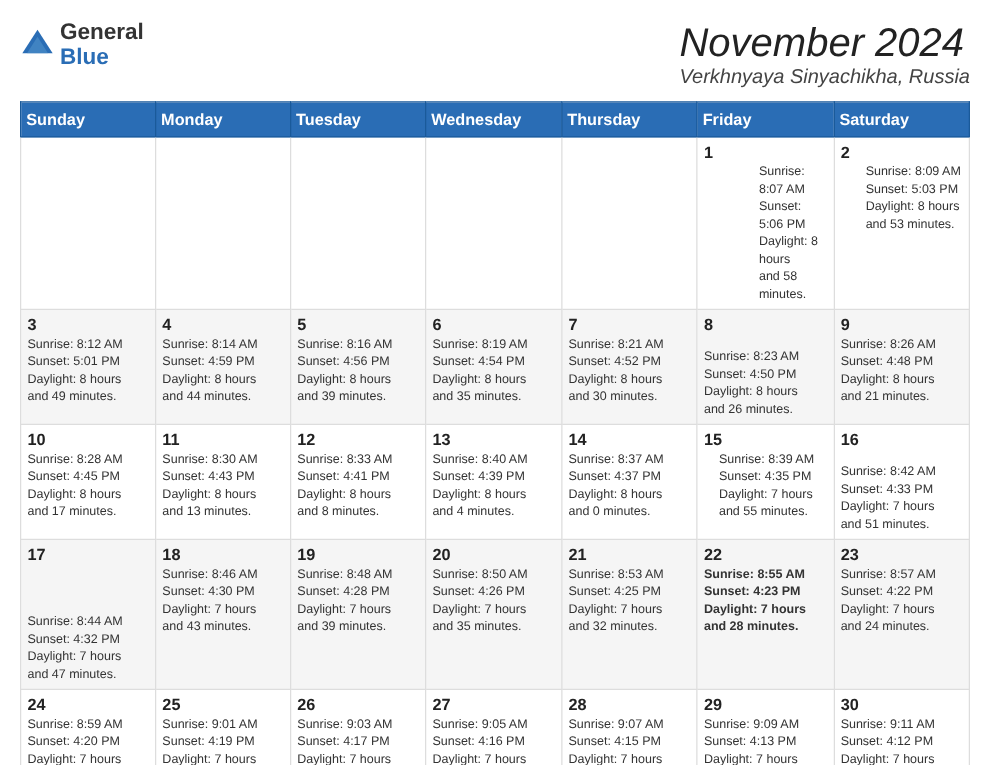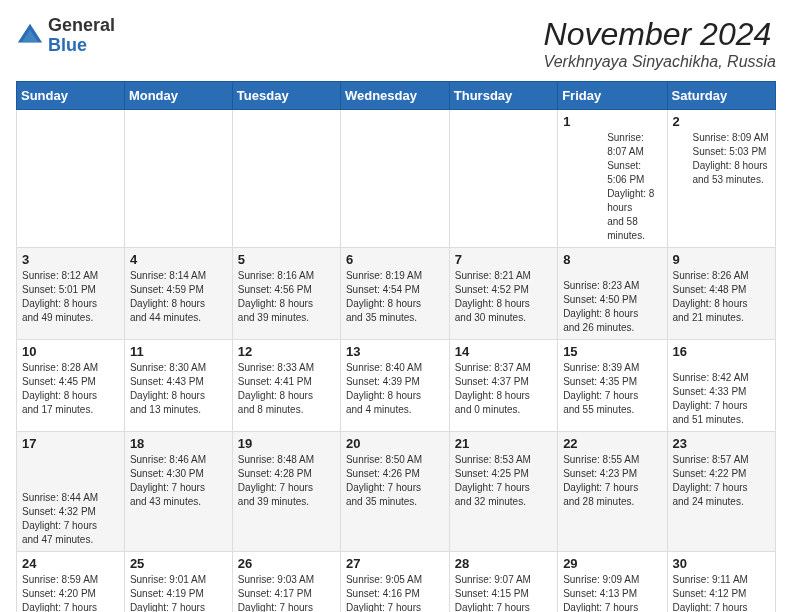--- a/index.html
+++ b/index.html
@@ -220,21 +220,21 @@
         </td>
         <td>
           <div class="day-number">14</div>
           <div class="day-info" style="white-space: pre-line;">Sunrise: 8:37 AM
 Sunset: 4:37 PM
 Daylight: 8 hours
 and 0 minutes.</div>
         </td>
         <td>
           <div class="day-number">15</div>
-          <div class="day-info" style="white-space: pre-line;">Sunrise: 8:39 AM
+          <div class="day-info" style="white-space: pre-line; margin-left: 12px;">Sunrise: 8:39 AM
 Sunset: 4:35 PM
 Daylight: 7 hours
 and 55 minutes.</div>
         </td>
         <td>
           <div class="day-number">16</div>
           <div class="day-info" style="white-space: pre-line; margin-top: 12px;">Sunrise: 8:42 AM
 Sunset: 4:33 PM
 Daylight: 7 hours
 and 51 minutes.</div>
@@ -271,21 +271,21 @@
         </td>
         <td>
           <div class="day-number">21</div>
           <div class="day-info" style="white-space: pre-line;">Sunrise: 8:53 AM
 Sunset: 4:25 PM
 Daylight: 7 hours
 and 32 minutes.</div>
         </td>
         <td>
           <div class="day-number">22</div>
-          <div class="day-info" style="white-space: pre-line;">Sunrise: 8:55 AM
+          <div class="day-info" style="white-space: pre-line; font-weight: bold;">Sunrise: 8:55 AM
 Sunset: 4:23 PM
 Daylight: 7 hours
 and 28 minutes.</div>
         </td>
         <td>
           <div class="day-number">23</div>
           <div class="day-info" style="white-space: pre-line;">Sunrise: 8:57 AM
 Sunset: 4:22 PM
 Daylight: 7 hours
 and 24 minutes.</div>

